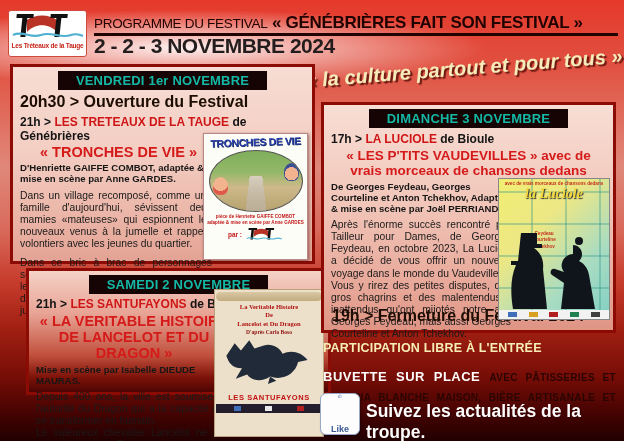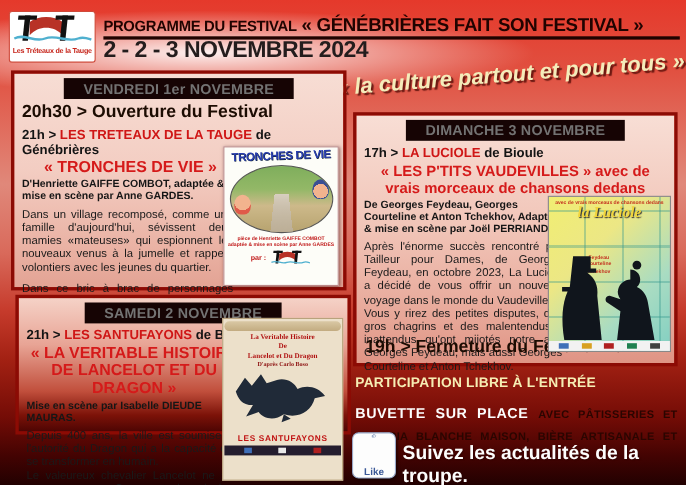--- a/index.html
+++ b/index.html
@@ -8,36 +8,36 @@
     font-family:"Liberation Sans",sans-serif;
     background:
       radial-gradient(ellipse 430px 55px at 185px 48px, rgba(255,255,255,.92), rgba(255,255,255,0) 70%),
       linear-gradient(180deg,#e5392b 0%,#e14f3f 14%,#e0887a 38%,#d96a5b 52%,#c63b2c 64%,#a32113 74%,#740c06 86%,#430302 94%,#220101 100%);
   }
   .abs{position:absolute;}
   
   .logo-box{left:8px;top:10px;width:79px;height:47px;background:#fff;border:1px solid #cf4a3a;border-radius:3px;padding:1px 2px;box-sizing:border-box;}
   .logo-text{font-size:6.5px;font-weight:bold;color:#c6241a;text-align:center;line-height:1;margin-top:-1px;letter-spacing:-.2px;}
   .header-title{left:94px;top:13px;width:524px;color:#200300;border-bottom:3px solid #200300;padding-bottom:0px;white-space:nowrap;}
-  .header-title .pre{font-weight:bold;font-size:13.5px;letter-spacing:-.3px;}
+  .header-title .pre{font-weight:normal;font-size:13.5px;letter-spacing:-.3px;}
   .header-title .main{font-weight:bold;font-size:17px;letter-spacing:-.3px;}
   .header-date{left:94px;top:34px;font-size:21px;font-weight:bold;color:#241d1d;letter-spacing:-.5px;}
   .quote{left:303px;top:57px;width:322px;text-align:center;transform:rotate(-4.5deg);
          font-size:20px;font-weight:bold;font-style:italic;color:#f4ecba;
          text-shadow:2px 2px 1px rgba(70,5,2,.75);white-space:nowrap;}
   
   .box{position:absolute;border:3px solid #8c0b04;box-sizing:border-box;padding:0 7px;}
   .box1{left:10px;top:64px;width:305px;height:200px;
         background:linear-gradient(180deg,#f7ddd4 0%,#f3cdc2 45%,#eab3a5 80%,#e3a394 100%);}
-  .box2{left:14px;top:268px;width:305px;height:127px;
+  .box2{left:26px;top:268px;width:305px;height:127px;
         background:linear-gradient(180deg,#f5d2c7 0%,#e8a495 35%,#c14f3c 70%,#7c1208 88%,#4e0503 100%);}
   .box3{left:321px;top:102px;width:295px;height:231px;
         background:linear-gradient(180deg,#f8ded5 0%,#f1c5b8 45%,#e6a495 85%,#df9484 100%);}
   .day-bar-wrap{text-align:center;margin-top:4px;}
-  .day-bar{display:inline-block;background:#160404;color:#737373;font-weight:bold;font-size:13px;padding:2px 18px;letter-spacing:.2px;}
+  .day-bar{display:inline-block;background:#160404;color:#14b8a6;font-weight:bold;font-size:13px;padding:2px 18px;letter-spacing:.2px;}
   .opening{font-size:16px;font-weight:bold;color:#1c0c02;margin:3px 0 4px;}
   .time-line{font-size:12px;font-weight:bold;color:#141414;}
   .red{color:#cf1616;}
   .show-title{color:#d51a1a;font-weight:bold;font-size:14.5px;line-height:1.12;}
   .st-friday{margin:1px 0 2px 20px;}
   .st-saturday{width:196px;text-align:center;margin:2px 0;}
   .st-sunday{text-align:center;margin:2px 0 3px;font-size:13.5px;}
   .credits{font-size:9.6px;font-weight:bold;color:#161616;line-height:1.15;}
   .body-text{font-size:10.3px;color:#1a1a1a;text-align:justify;line-height:1.17;margin-top:6px;}
   .narrow{width:192px;}

